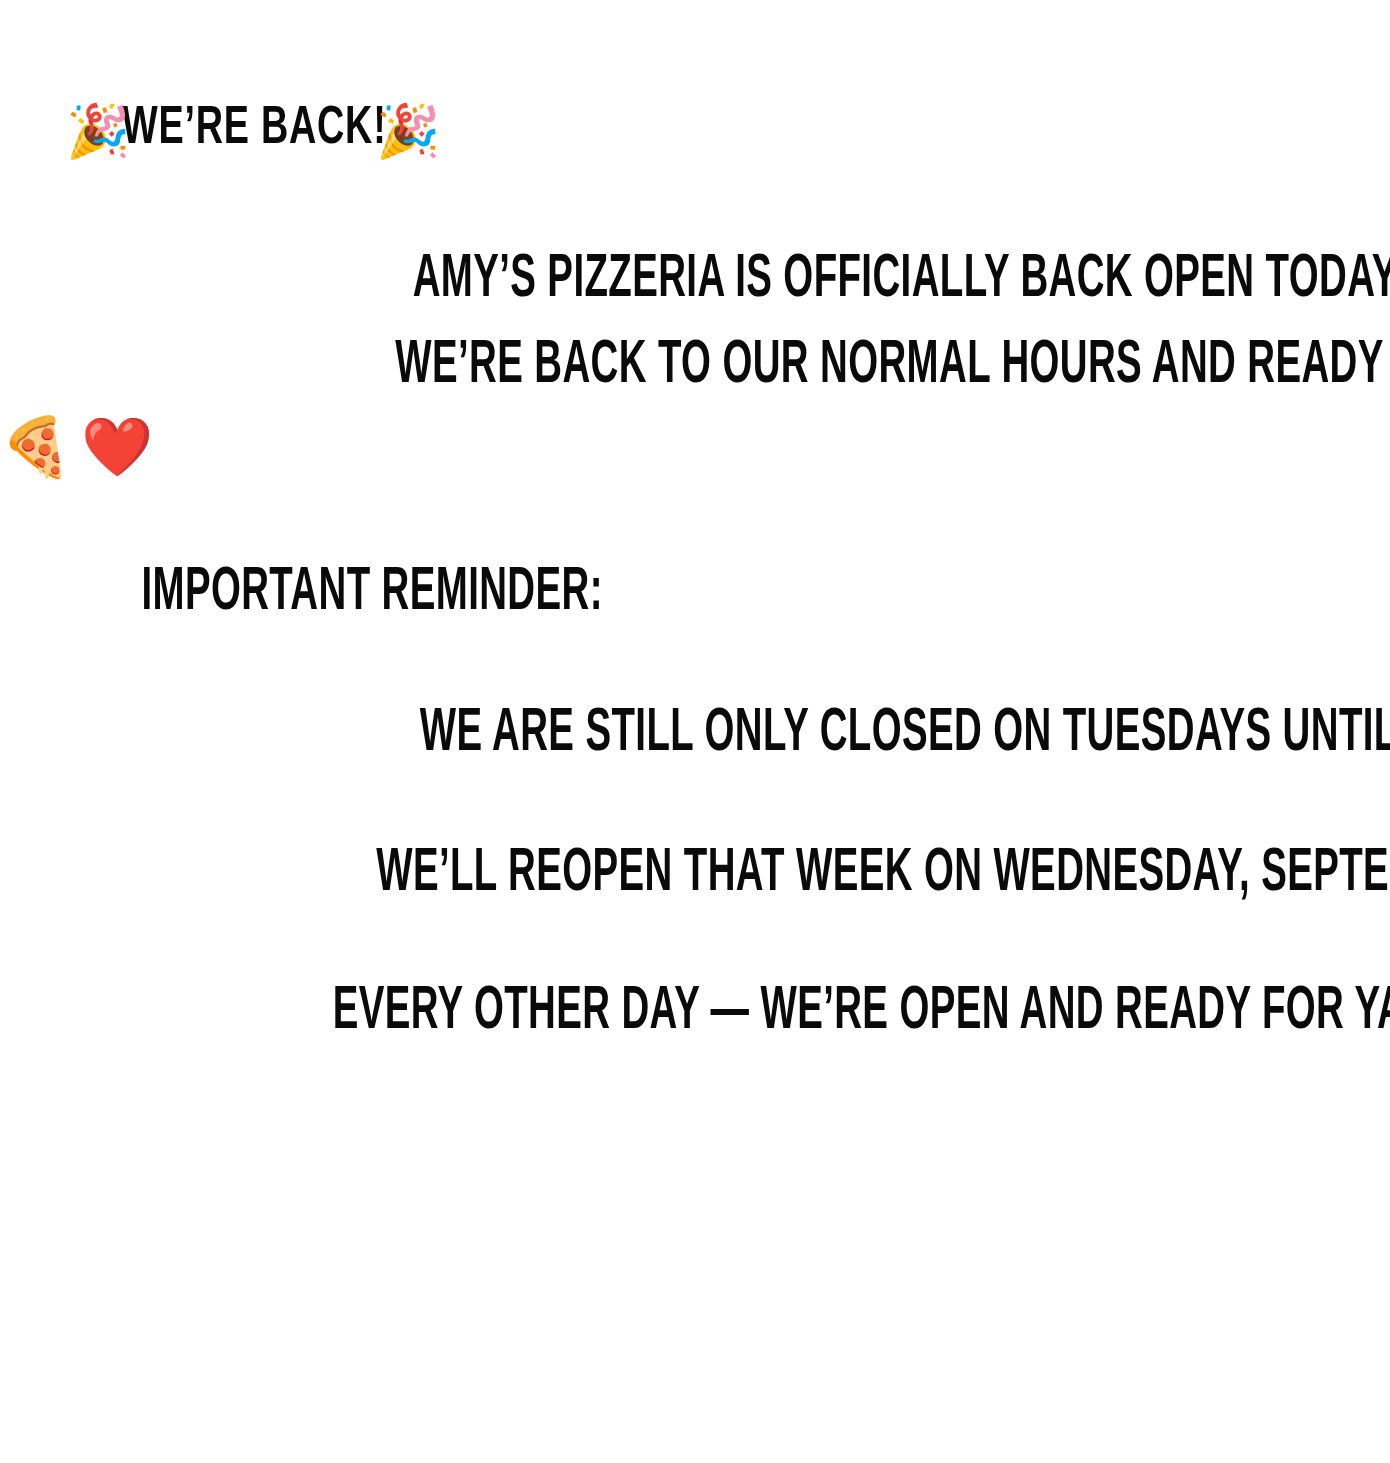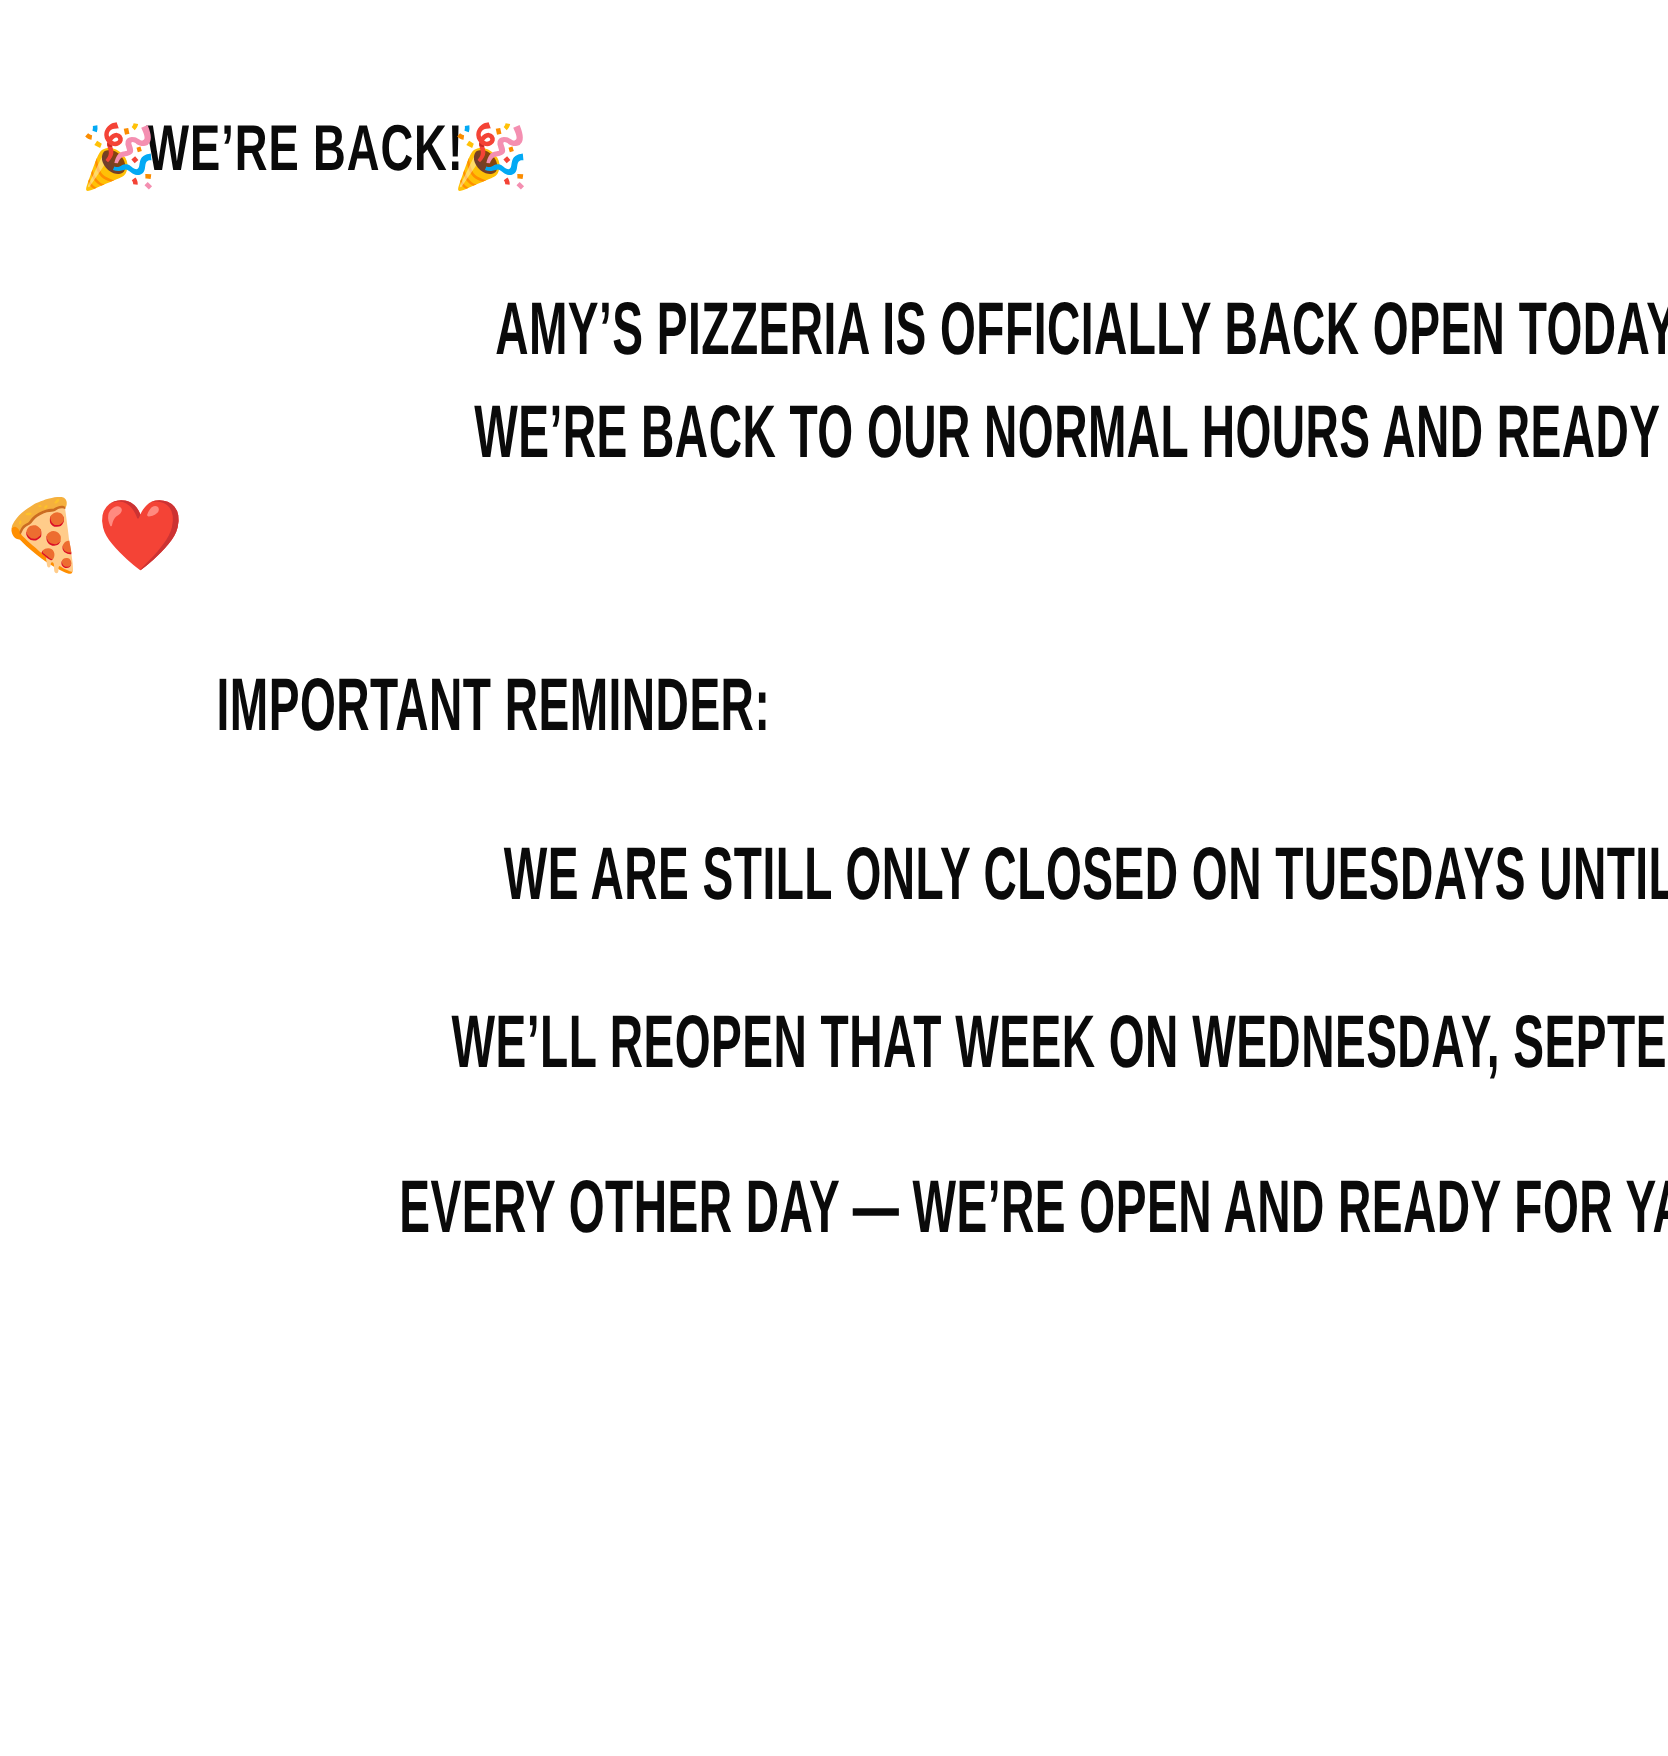--- a/index.html
+++ b/index.html
@@ -61,21 +61,21 @@
   
   .body-line {
     font-size: 62px;
   }
   .body-line .squeeze {
     transform: scaleX(0.62);
   }
 
   .l-open       { top: 244px; }
   .l-hours      { top: 330px; }
-  .l-reminder   { top: 557px; margin-left: 39px; }
+  .l-reminder   { top: 557px; }
   .l-tuesdays   { top: 698px; }
   .l-reopen     { top: 838px; }
   .l-everyday   { top: 976px; }
 
   
   .emoji-line {
     top: 418px;
     font-size: 58px;
     letter-spacing: 0.16em;
   }

